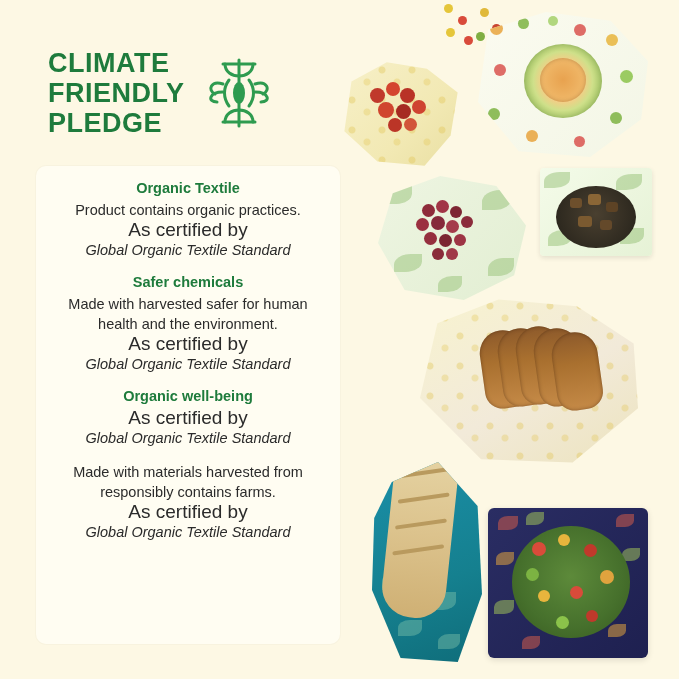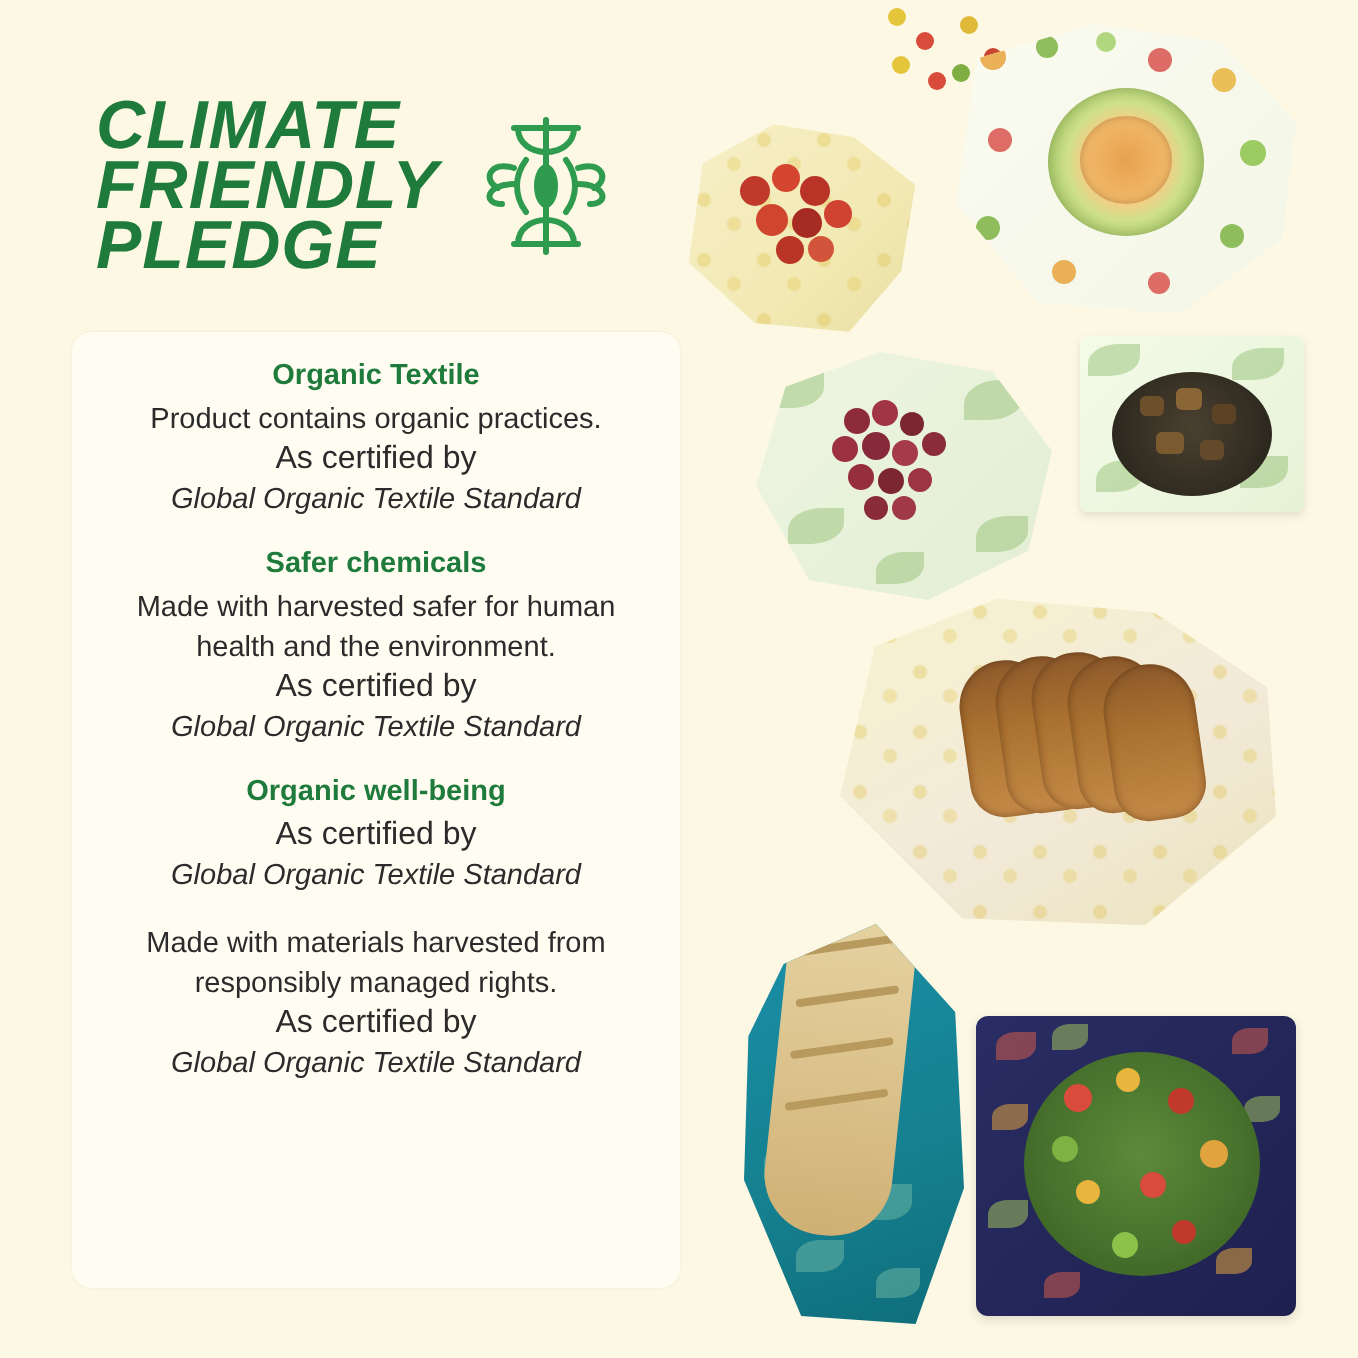--- a/index.html
+++ b/index.html
@@ -11,42 +11,42 @@
     position:relative;
   }
   .root{position:relative;width:679px;height:679px;}
 
   
   .badge{
     position:absolute;left:48px;top:38px;width:290px;height:110px;
     display:flex;align-items:center;gap:18px;
   }
   .badge-text{
-    font-weight:bold;font-size:34px;line-height:30px;
-    color:#1e7b3c;letter-spacing:0.5px;font-style:italic;
+    font-weight:bold;font-size:27px;line-height:30px;
+    color:#1e7b3c;letter-spacing:0.5px;
   }
   .badge-text .ln{display:block;position:relative;}
   .badge-logo{width:72px;height:86px;position:relative;}
 
   
   .card{
     position:absolute;left:36px;top:166px;width:304px;height:478px;
     background:#fffdf2;border-radius:10px;
     box-shadow:0 0 0 1px rgba(0,0,0,0.02);
     padding:14px 12px 10px 12px;box-sizing:border-box;
     text-align:center;
   }
   .sec{margin-bottom:14px;}
   .sec-title{
     color:#1e7b3c;font-weight:bold;font-size:14.5px;margin-bottom:4px;
   }
   .sec-line{
     color:#2b2b2b;font-size:14.5px;line-height:20px;
   }
-  .sec-cert{color:#2b2b2b;font-size:16px;line-height:20px;}
+  .sec-cert{color:#2b2b2b;font-size:19px;line-height:20px;}
   .sec-std{font-style:italic;color:#2b2b2b;font-size:14.5px;line-height:20px;}
 
   
   .photos{position:absolute;left:330px;top:0;width:349px;height:679px;}
   .ph{position:absolute;}
 
   
   #wrap-tomatoes{
     left:12px;top:60px;width:118px;height:108px;
     background:
@@ -215,21 +215,21 @@
       <div class="sec-std">Global Organic Textile Standard</div>
     </div>
 
     <div class="sec">
       <div class="sec-title">Organic well-being</div>
       <div class="sec-cert">As certified by</div>
       <div class="sec-std">Global Organic Textile Standard</div>
     </div>
 
     <div class="sec">
-      <div class="sec-line">Made with materials harvested from responsibly managed rights.</div>
+      <div class="sec-line">Made with materials harvested from responsibly contains farms.</div>
       <div class="sec-cert">As certified by</div>
       <div class="sec-std">Global Organic Textile Standard</div>
     </div>
 
   </div>
 
   <div class="photos">
 
     <div class="beads">
       <span class="bead" style="left:4px;top:2px;background:#e5c63a;"></span>

